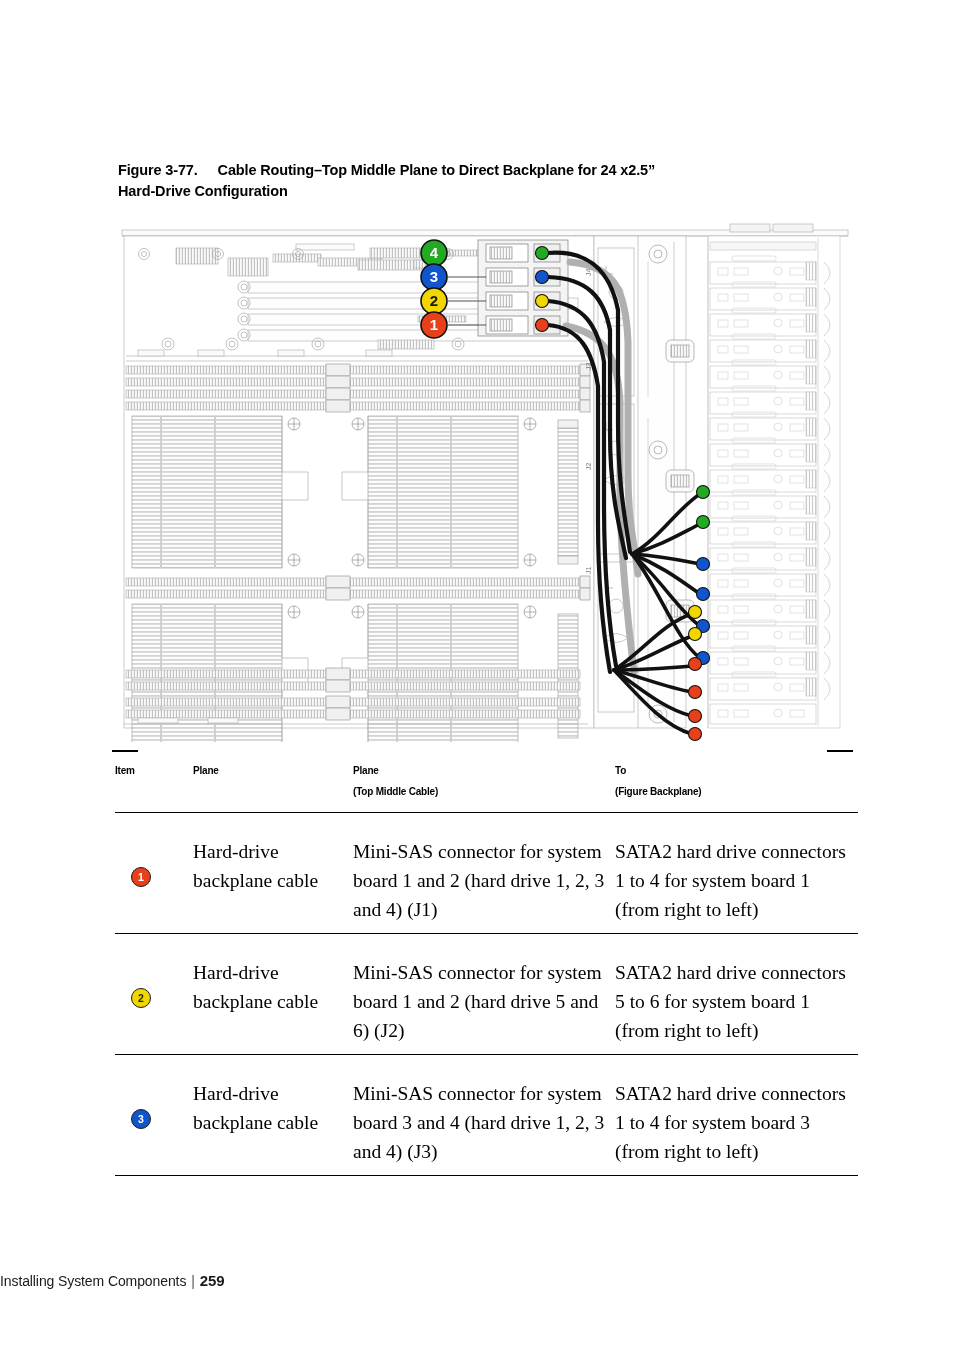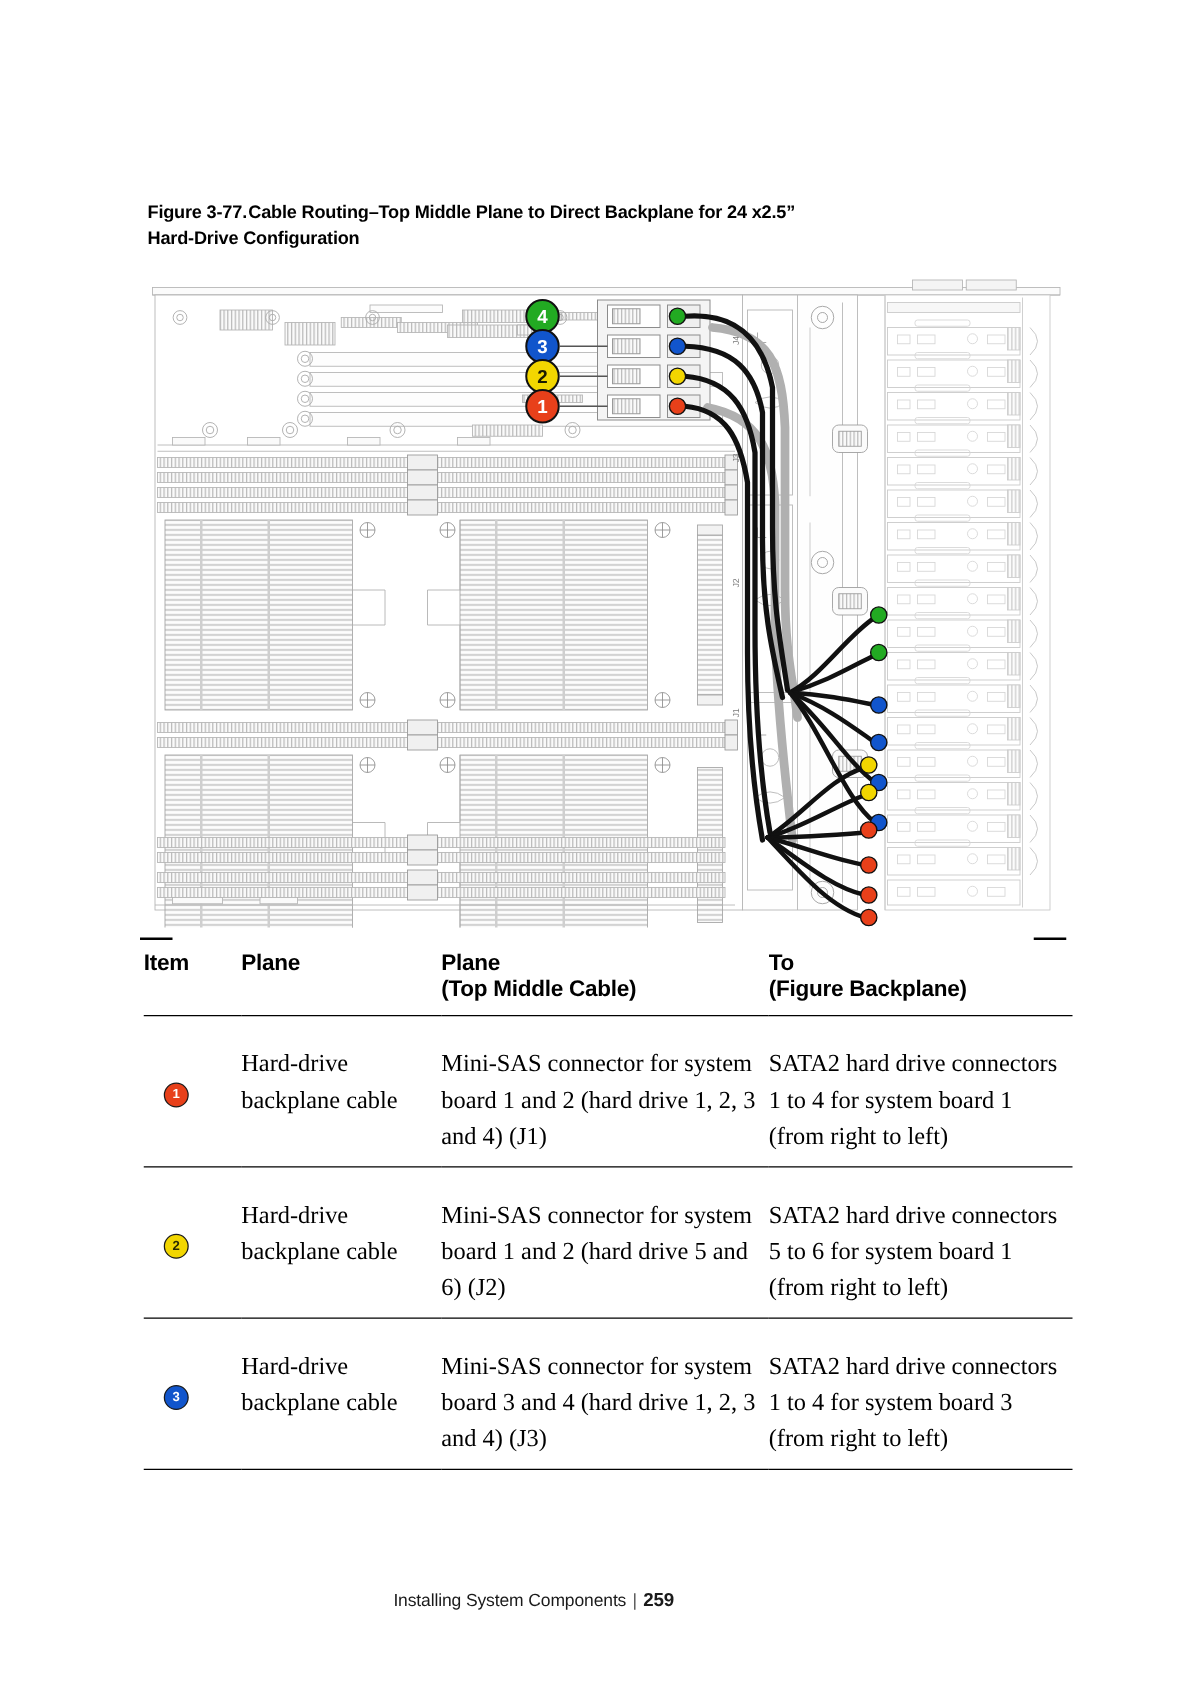--- a/index.html
+++ b/index.html
@@ -19,21 +19,21 @@
     position: absolute;
     left: 118px; top: 160px;
     width: 700px;
     font-family: "Liberation Sans", sans-serif;
     font-weight: bold;
     font-size: 14.5px;
     line-height: 21px;
     letter-spacing: -0.15px;
     color: #000;
   }
-  .fig-title .fignum { margin-right: 1px; }
+  .fig-title .fignum { margin-right: 20px; }
 
   
   .figure-wrap {
     position: absolute;
     left: 118px; top: 222px;
     width: 735px; height: 520px;
   }
   .figure-wrap svg { display: block; }
 
   
@@ -54,21 +54,21 @@
     table-layout: fixed;
   }
   .tbl th, .tbl td {
     text-align: left;
     vertical-align: top;
     padding: 0;
   }
   .tbl thead th {
     font-family: "Liberation Sans", sans-serif;
     font-weight: bold;
-    font-size: 18px;
+    font-size: 10px;
     line-height: 21px;
     letter-spacing: -0.2px;
     padding-bottom: 10px;
     border-bottom: 1.6px solid #000;
   }
   .tbl thead th .sub { display: block; }
 
   .col-item  { width: 78px; }
   .col-cable { width: 160px; }
   .col-from  { width: 262px; }
@@ -107,21 +107,21 @@
     line-height: 1;
     color: #ffffff;
   }
   .badge-sm.c-yellow span { color: #2a2a00; }
 
   
   .footer {
     position: absolute;
     left: 0; top: 1272px;
     width: 854px;
-    text-align: center;
+    text-align: left;
     font-family: "Liberation Sans", sans-serif;
     font-size: 14px;
     letter-spacing: -0.1px;
     color: #1a1a1a;
   }
   .footer .sep { margin: 0 5px; color: #555; }
   .footer .pageno { font-weight: bold; font-size: 15px; }
 </style>
 </head>
 <body>

